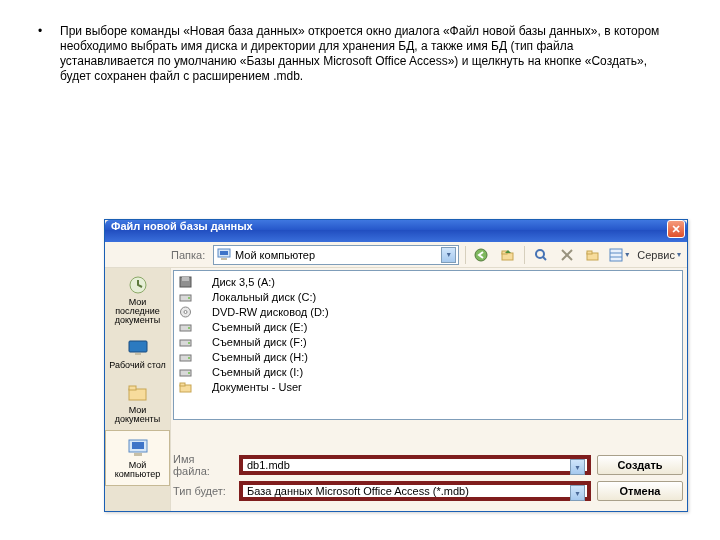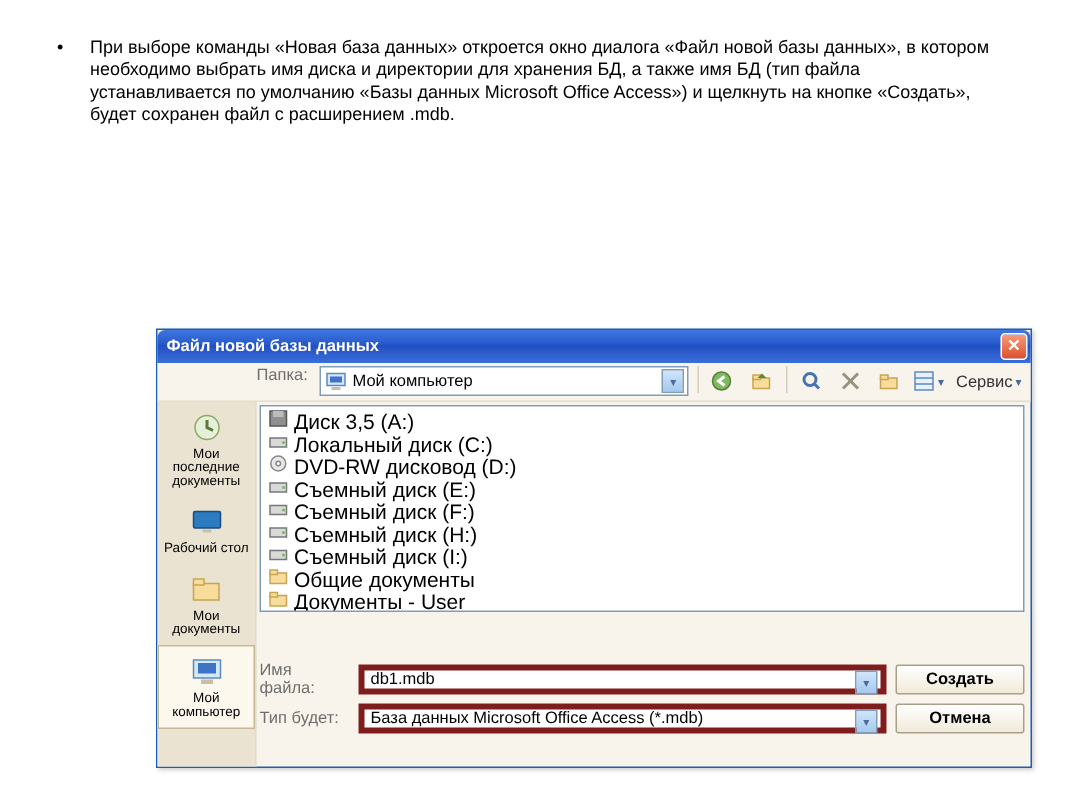--- a/index.html
+++ b/index.html
@@ -34,40 +34,41 @@
     background: #f9f4eb;
     font-family: Tahoma, sans-serif;
     font-size: 11px;
     box-shadow: 1px 1px 3px rgba(0,0,0,0.2);
   }
   .titlebar {
     height: 22px;
     background: linear-gradient(to bottom, #3f77e0 0%, #2657ca 45%, #214ec0 46%, #3a6fdb 100%);
     border-radius: 5px 5px 0 0;
     display: flex;
-    align-items: center;
+    align-items: flex-start;
     padding: 0 2px 0 6px;
     color: #fff;
     font-weight: bold;
   }
   .titlebar span { flex: 1; }
   .close-btn {
     width: 18px; height: 18px;
     background: linear-gradient(to bottom, #f59c7d, #e0502b);
     border: 1px solid #fff;
     border-radius: 3px;
     color: #fff;
     font-size: 11px;
     text-align: center;
     line-height: 16px;
     font-weight: bold;
   }
   .topbar {
     height: 26px;
     display: flex;
+    align-items: center;
     padding: 2px 4px 2px 66px;
     gap: 6px;
     background: #f9f4eb;
     border-bottom: 1px solid #e2dccd;
   }
   .toplabel {
     width: 36px;
     color: #6e6e6e;
     font-size: 11px;
   }
@@ -141,33 +142,33 @@
   .file-list {
     flex: 1;
     background: #fff;
     border: 1px solid #7f9db9;
     margin: 2px 4px 2px 2px;
     padding: 2px 4px;
     overflow: hidden;
   }
   .list-item {
     display: flex;
-    align-items: flex-start;
-    gap: 4px;
+    align-items: flex-end;
+    gap: 20px;
     height: 15px;
-    font-size: 14px;
+    font-size: 11px;
     color: #000;
   }
   .drive-icon {
     width: 14px; height: 12px;
     display:flex;align-items:center;justify-content:center;
     font-size:11px;
   }
   .bottom-area {
-    padding: 3px 4px 18px 2px;
+    padding: 3px 4px 6px 2px;
     margin-top: 28px;
   }
   .form-row {
     display: flex;
     align-items: center;
     gap: 6px;
     margin-bottom: 4px;
   }
   .form-label { width: 60px; font-size: 11px; color: #6e6e6e; }
   .text-input {
@@ -369,29 +370,20 @@
             </span>
             <span>Съемный диск (I:)</span>
           </div>
           <div class="list-item">
             <span class="drive-icon">
               <svg width="13" height="12">
                 <rect x="1" y="4" width="11" height="7" fill="#f7dc9c" stroke="#c8a552"></rect>
                 <rect x="1" y="2" width="5" height="3" fill="#f7dc9c" stroke="#c8a552"></rect>
               </svg>
             </span>
-            <span>Общие документы</span>
-          </div>
-          <div class="list-item">
-            <span class="drive-icon">
-              <svg width="13" height="12">
-                <rect x="1" y="4" width="11" height="7" fill="#f7dc9c" stroke="#c8a552"></rect>
-                <rect x="1" y="2" width="5" height="3" fill="#f7dc9c" stroke="#c8a552"></rect>
-              </svg>
-            </span>
             <span>Документы - User</span>
           </div>
         </div>
 
       <div class="bottom-area">
         <div class="form-row">
           <div class="form-label">Имя файла:</div>
           <div class="text-input">
             <span style="flex:1">db1.mdb</span>
             <div class="dd-arrow">▾</div>

